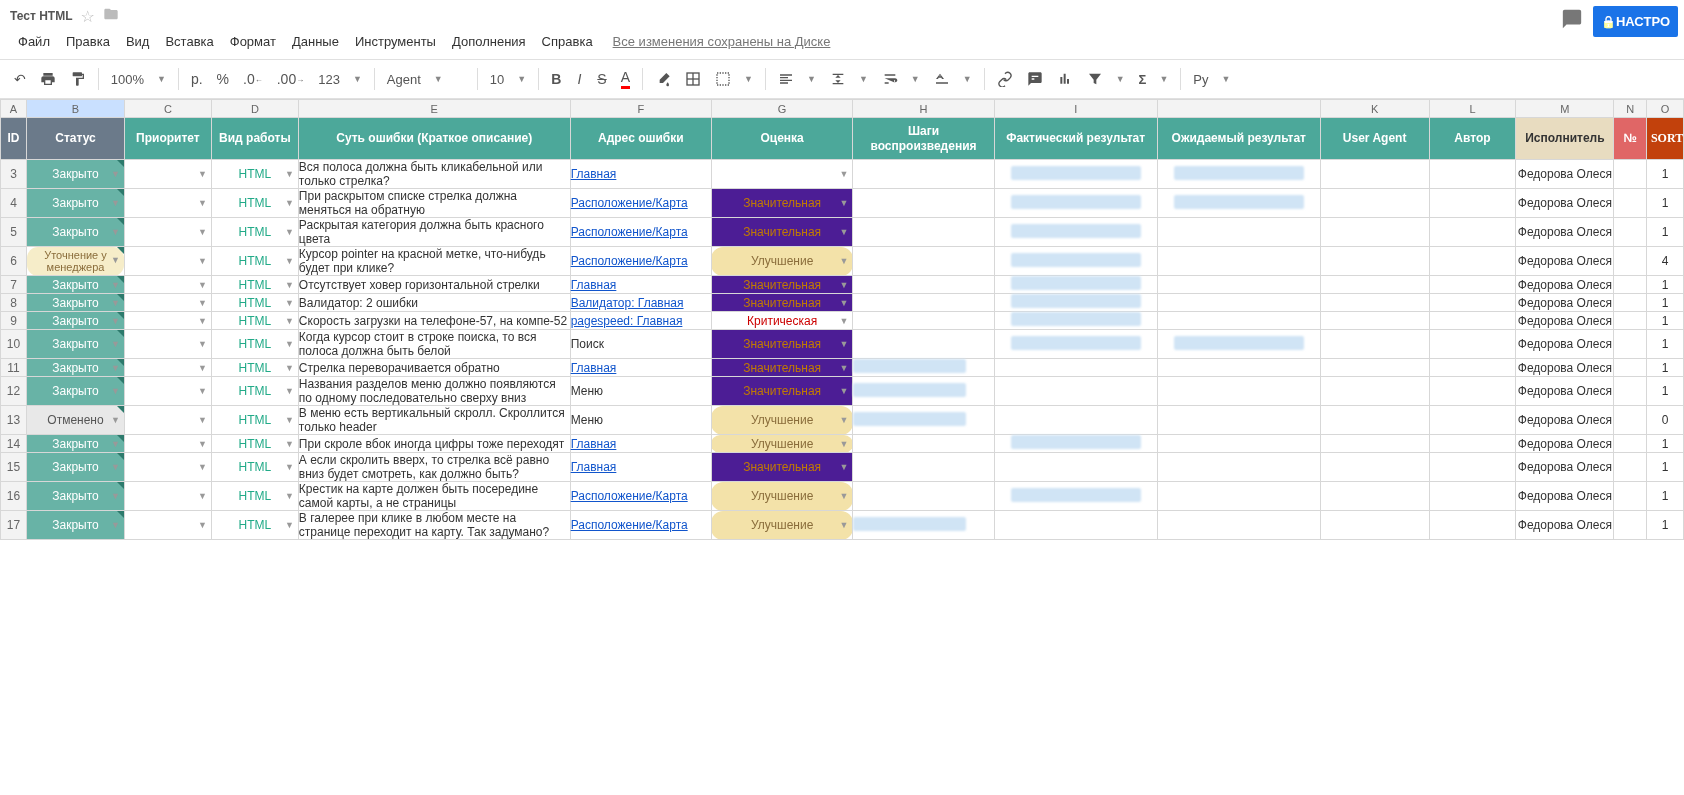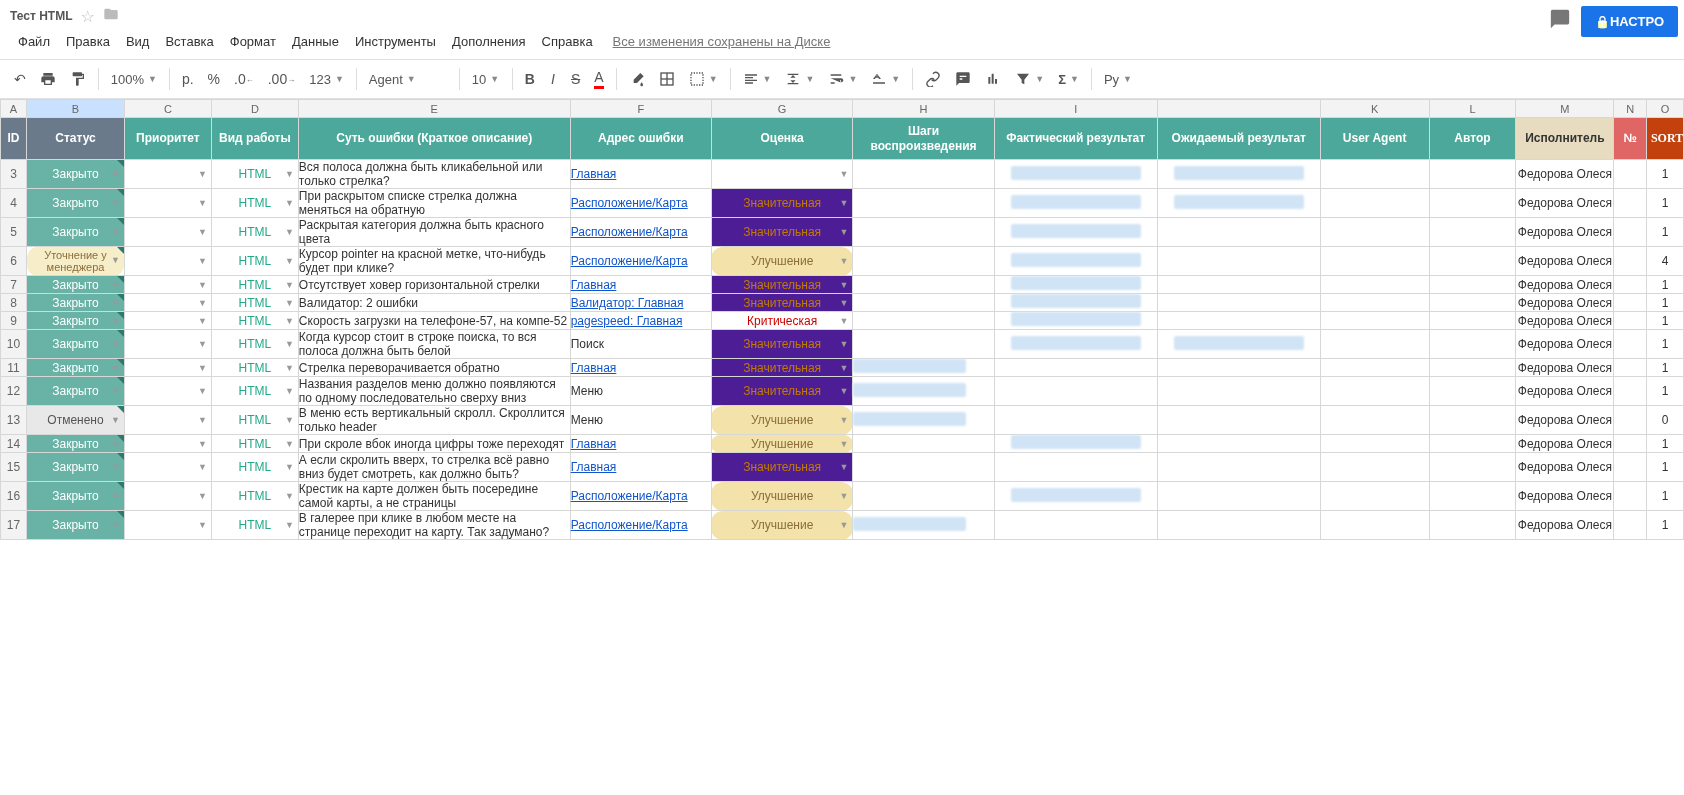--- a/index.html
+++ b/index.html
@@ -11,28 +11,28 @@
   .title-star, .title-folder { color: #bbb; font-size: 16px; cursor: pointer; }
   
   
   .menu-bar { display: flex; align-items: center; padding: 2px 10px 6px 10px; gap: 0; font-size: 13px; }
   .menu-item { padding: 4px 8px; cursor: pointer; color: #333; }
   .save-status { margin-left: 12px; color: #777; text-decoration: underline; cursor: pointer; font-size: 13px; }
   
   
   .top-right { position: absolute; top: 6px; right: 6px; display: flex; align-items: center; gap: 10px; }
   .comments-icon { color: #777; font-size: 20px; cursor: pointer; }
-  .settings-btn { background: #1a73e8; color: #fff; padding: 8px 14px; font-weight: bold; font-size: 13px; display: flex; align-items: center; gap: 0; cursor: pointer; border-radius: 2px; }
+  .settings-btn { background: #1a73e8; color: #fff; padding: 8px 8px; font-weight: bold; font-size: 13px; display: flex; align-items: center; gap: 0; cursor: pointer; border-radius: 2px; }
   .lock-icon::before { content: "🔒"; filter: brightness(10); font-size: 12px; }
   
   
   .toolbar { display: flex; align-items: center; padding: 4px 8px; border-top: 1px solid #e0e0e0; border-bottom: 1px solid #e0e0e0; gap: 2px; height: 40px; }
   .tb-btn { padding: 4px 6px; cursor: pointer; color: #555; font-size: 14px; min-width: 20px; text-align: center; display: inline-flex; align-items: center; justify-content: center; }
   .tb-sep { width: 1px; height: 22px; background: #ddd; margin: 0 4px; }
-  .tb-drop { padding: 4px 6px; cursor: pointer; color: #555; display: inline-flex; align-items: center; gap: 4px; font-size: 13px; }
+  .tb-drop { padding: 4px 6px; cursor: pointer; color: #555; display: inline-flex; align-items: center; gap: 13px; font-size: 13px; }
   .tb-drop .arr { font-size: 9px; color: #888; }
   .tb-icon-svg { width: 16px; height: 16px; }
   
   
   .sheet-wrap { overflow: auto; height: calc(795px - 110px); }
   table.sheet { border-collapse: collapse; table-layout: fixed; width: 1684px; }
   table.sheet th, table.sheet td { border: 1px solid #d7d7d7; padding: 0; vertical-align: middle; font-size: 12px; }
   
   
   tr.col-letters th { background: #f3f3f3; height: 18px; font-weight: normal; color: #666; font-size: 11px; text-align: center; cursor: pointer; }

